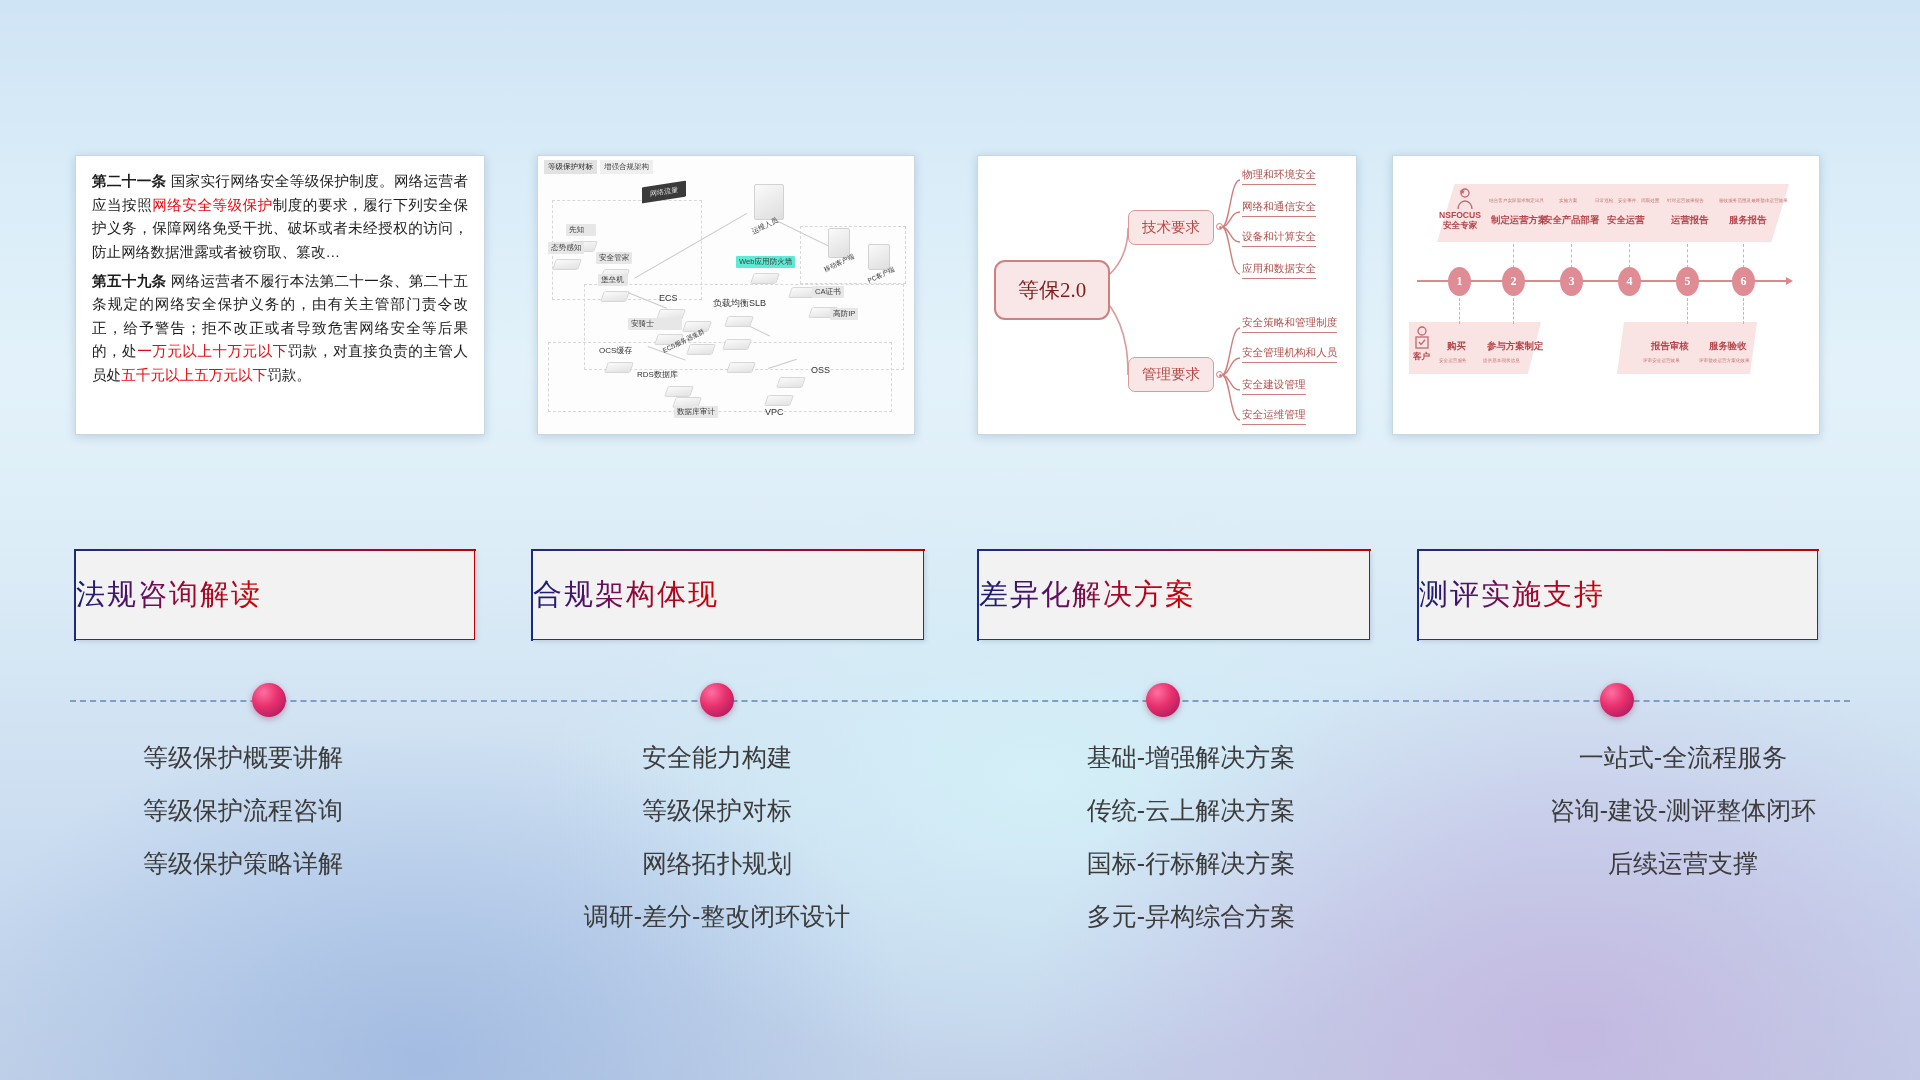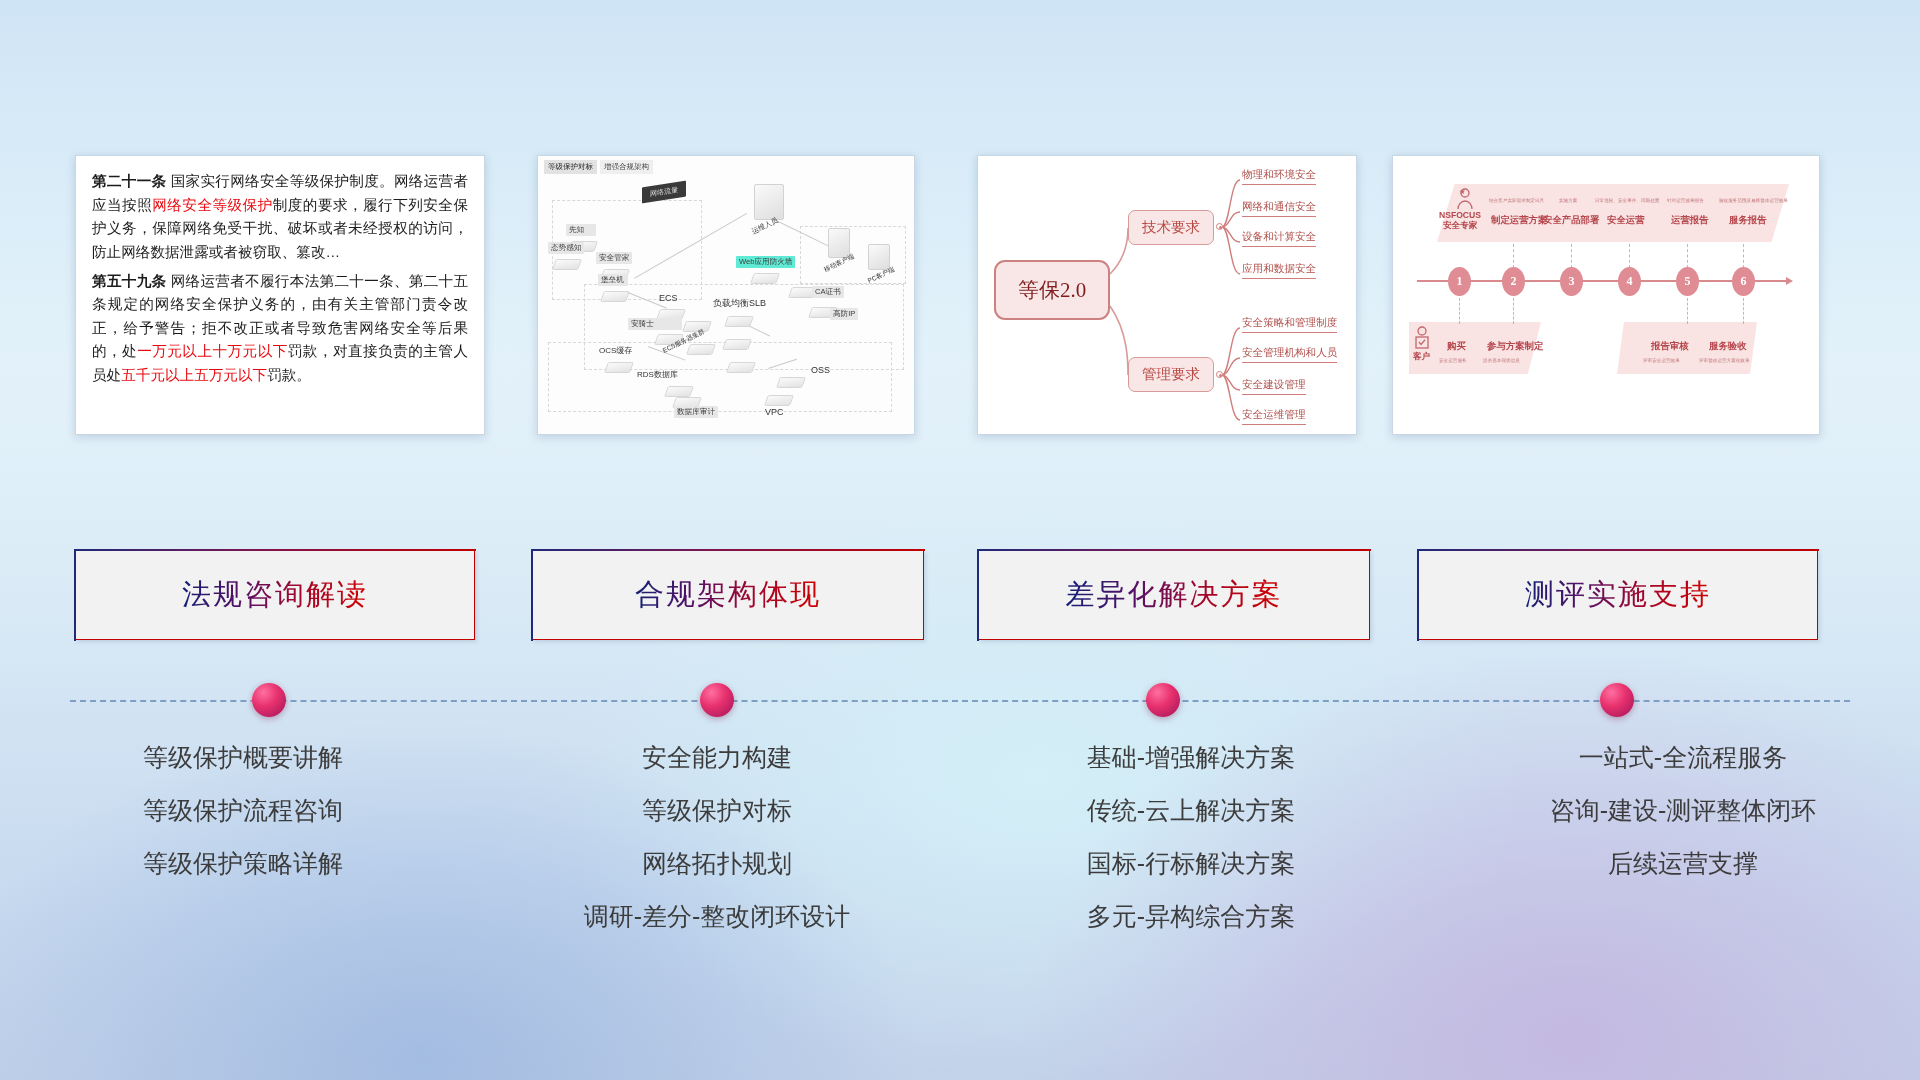--- a/index.html
+++ b/index.html
@@ -120,21 +120,21 @@
   .vdash { position:absolute; width:0; border-left:1px dashed #e3a8ad; }
   .person {
     position:absolute; color:#c2686f;
   }
 
   
   .pills { position:absolute; left:0; top:0; width:1920px; height:1080px; pointer-events:none; }
   .pill {
     position:absolute; top:550px; height:90px;
     background:#f2f2f2; border:1.6px solid #c00000;
-    display:flex; align-items:center; justify-content:center;
+    display:flex; align-items:center; justify-content:flex-start;
     box-shadow:2px 2px 4px rgba(70,90,120,0.16);
     pointer-events:auto;
   }
   .pill::before{
     content:""; position:absolute; left:-1.6px; top:-1.6px; bottom:-1.6px; width:1.6px;
     background:#1f2a7a;
   }
   .pill::after{
     content:""; position:absolute; left:-1.6px; right:-1.6px; top:-1.6px; height:1.6px;
     background:linear-gradient(90deg,#1f2a7a 0%,#7d1550 45%,#c00000 100%);

